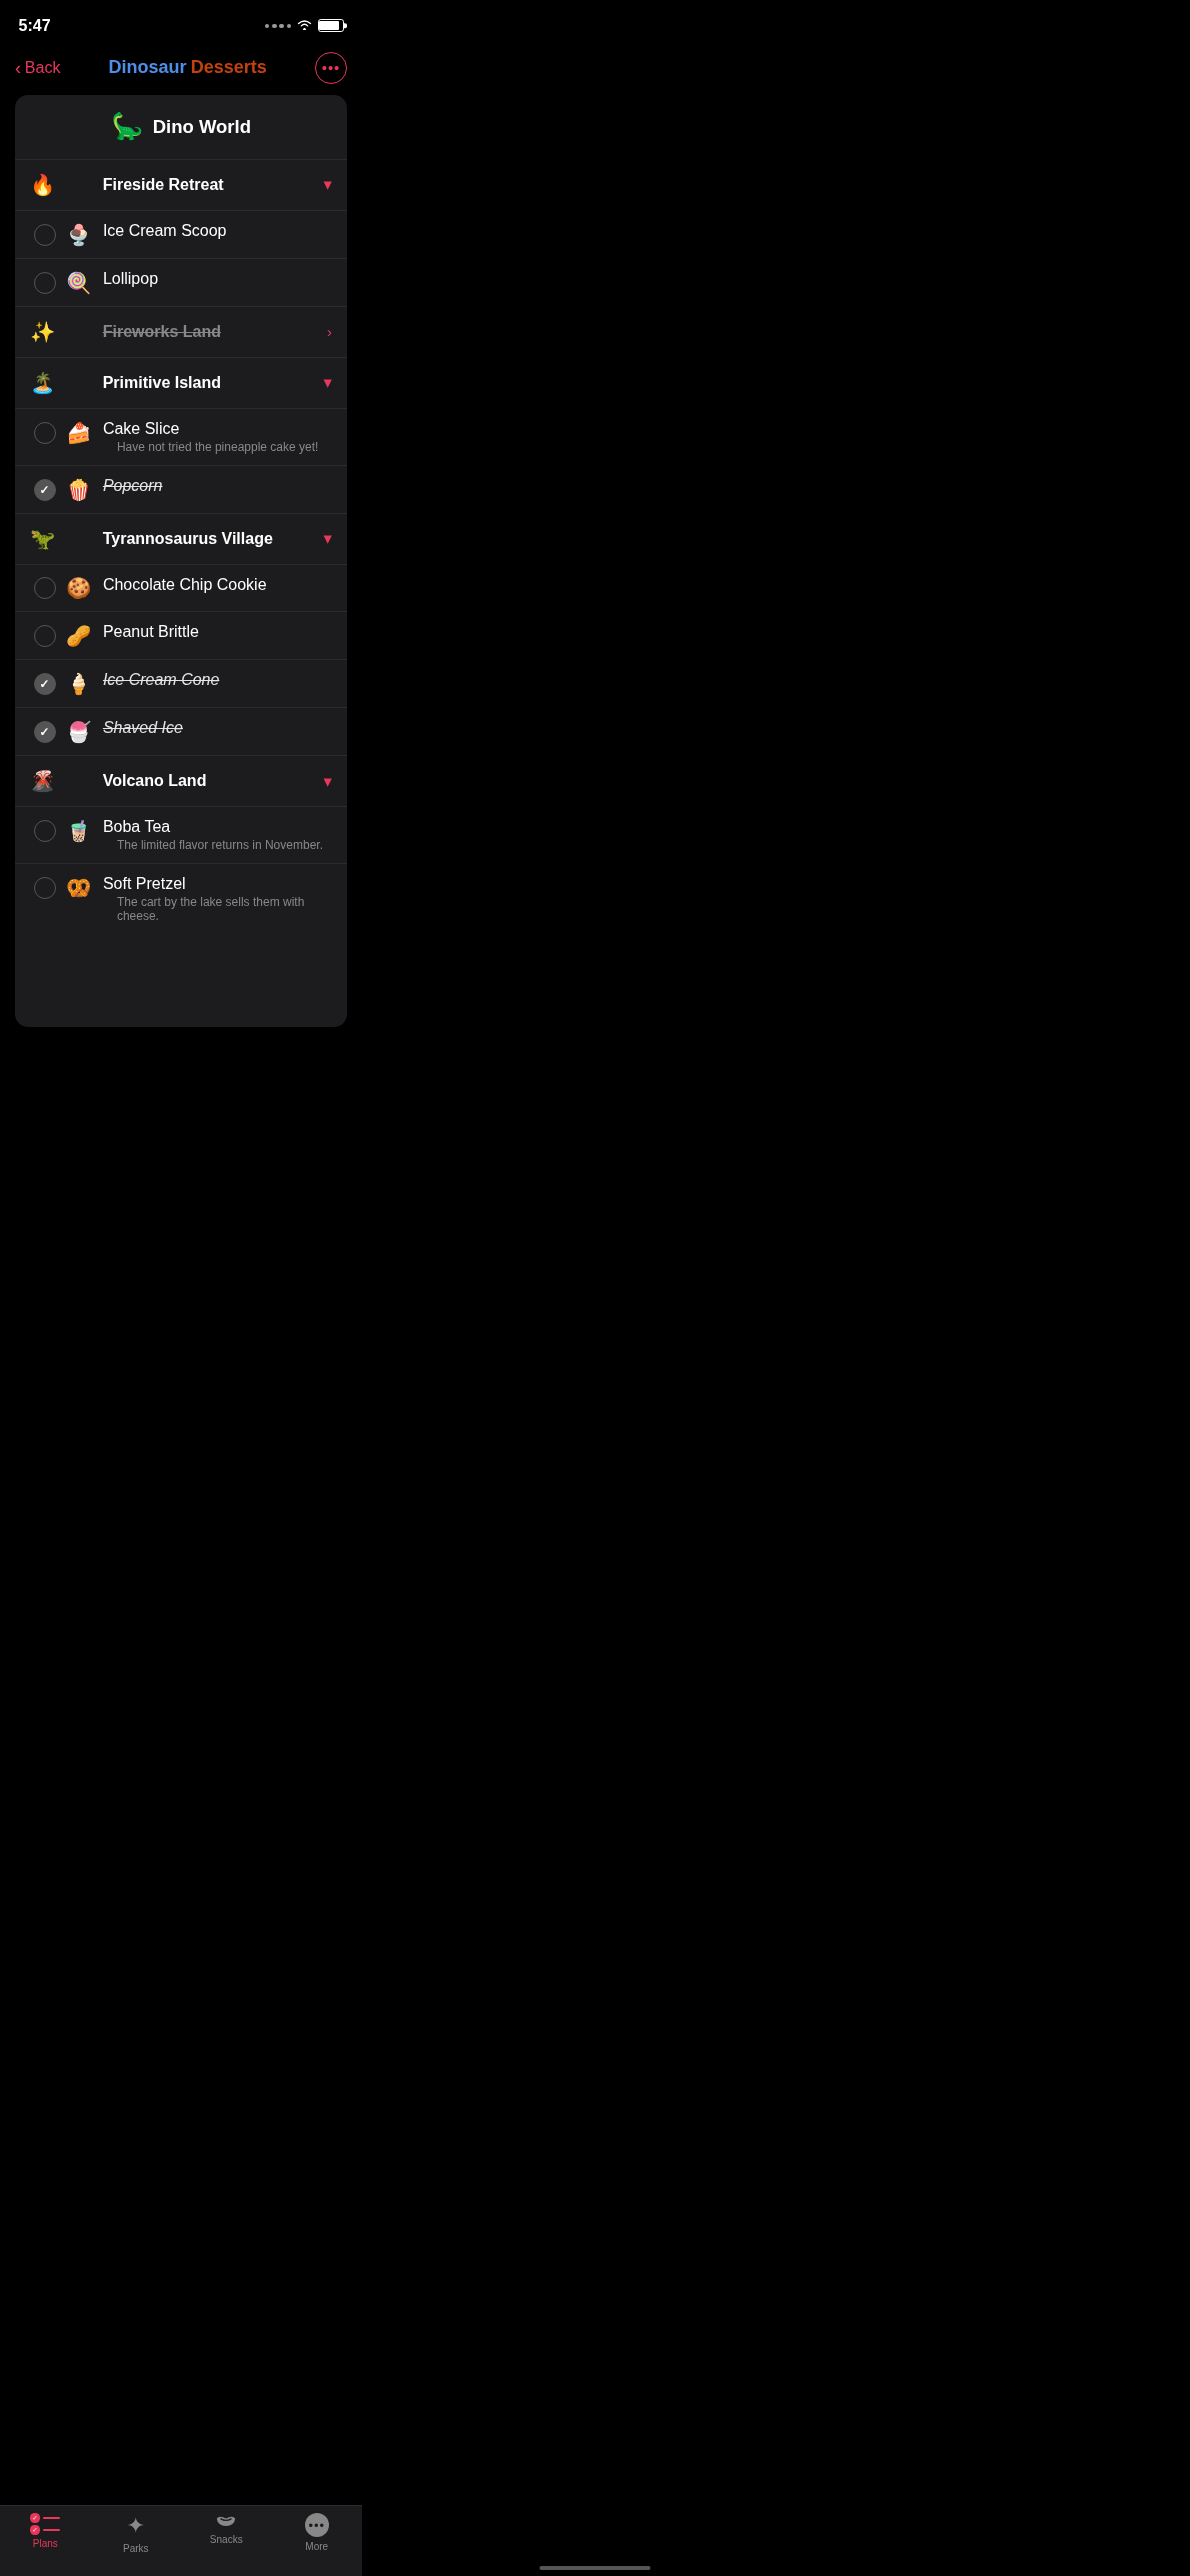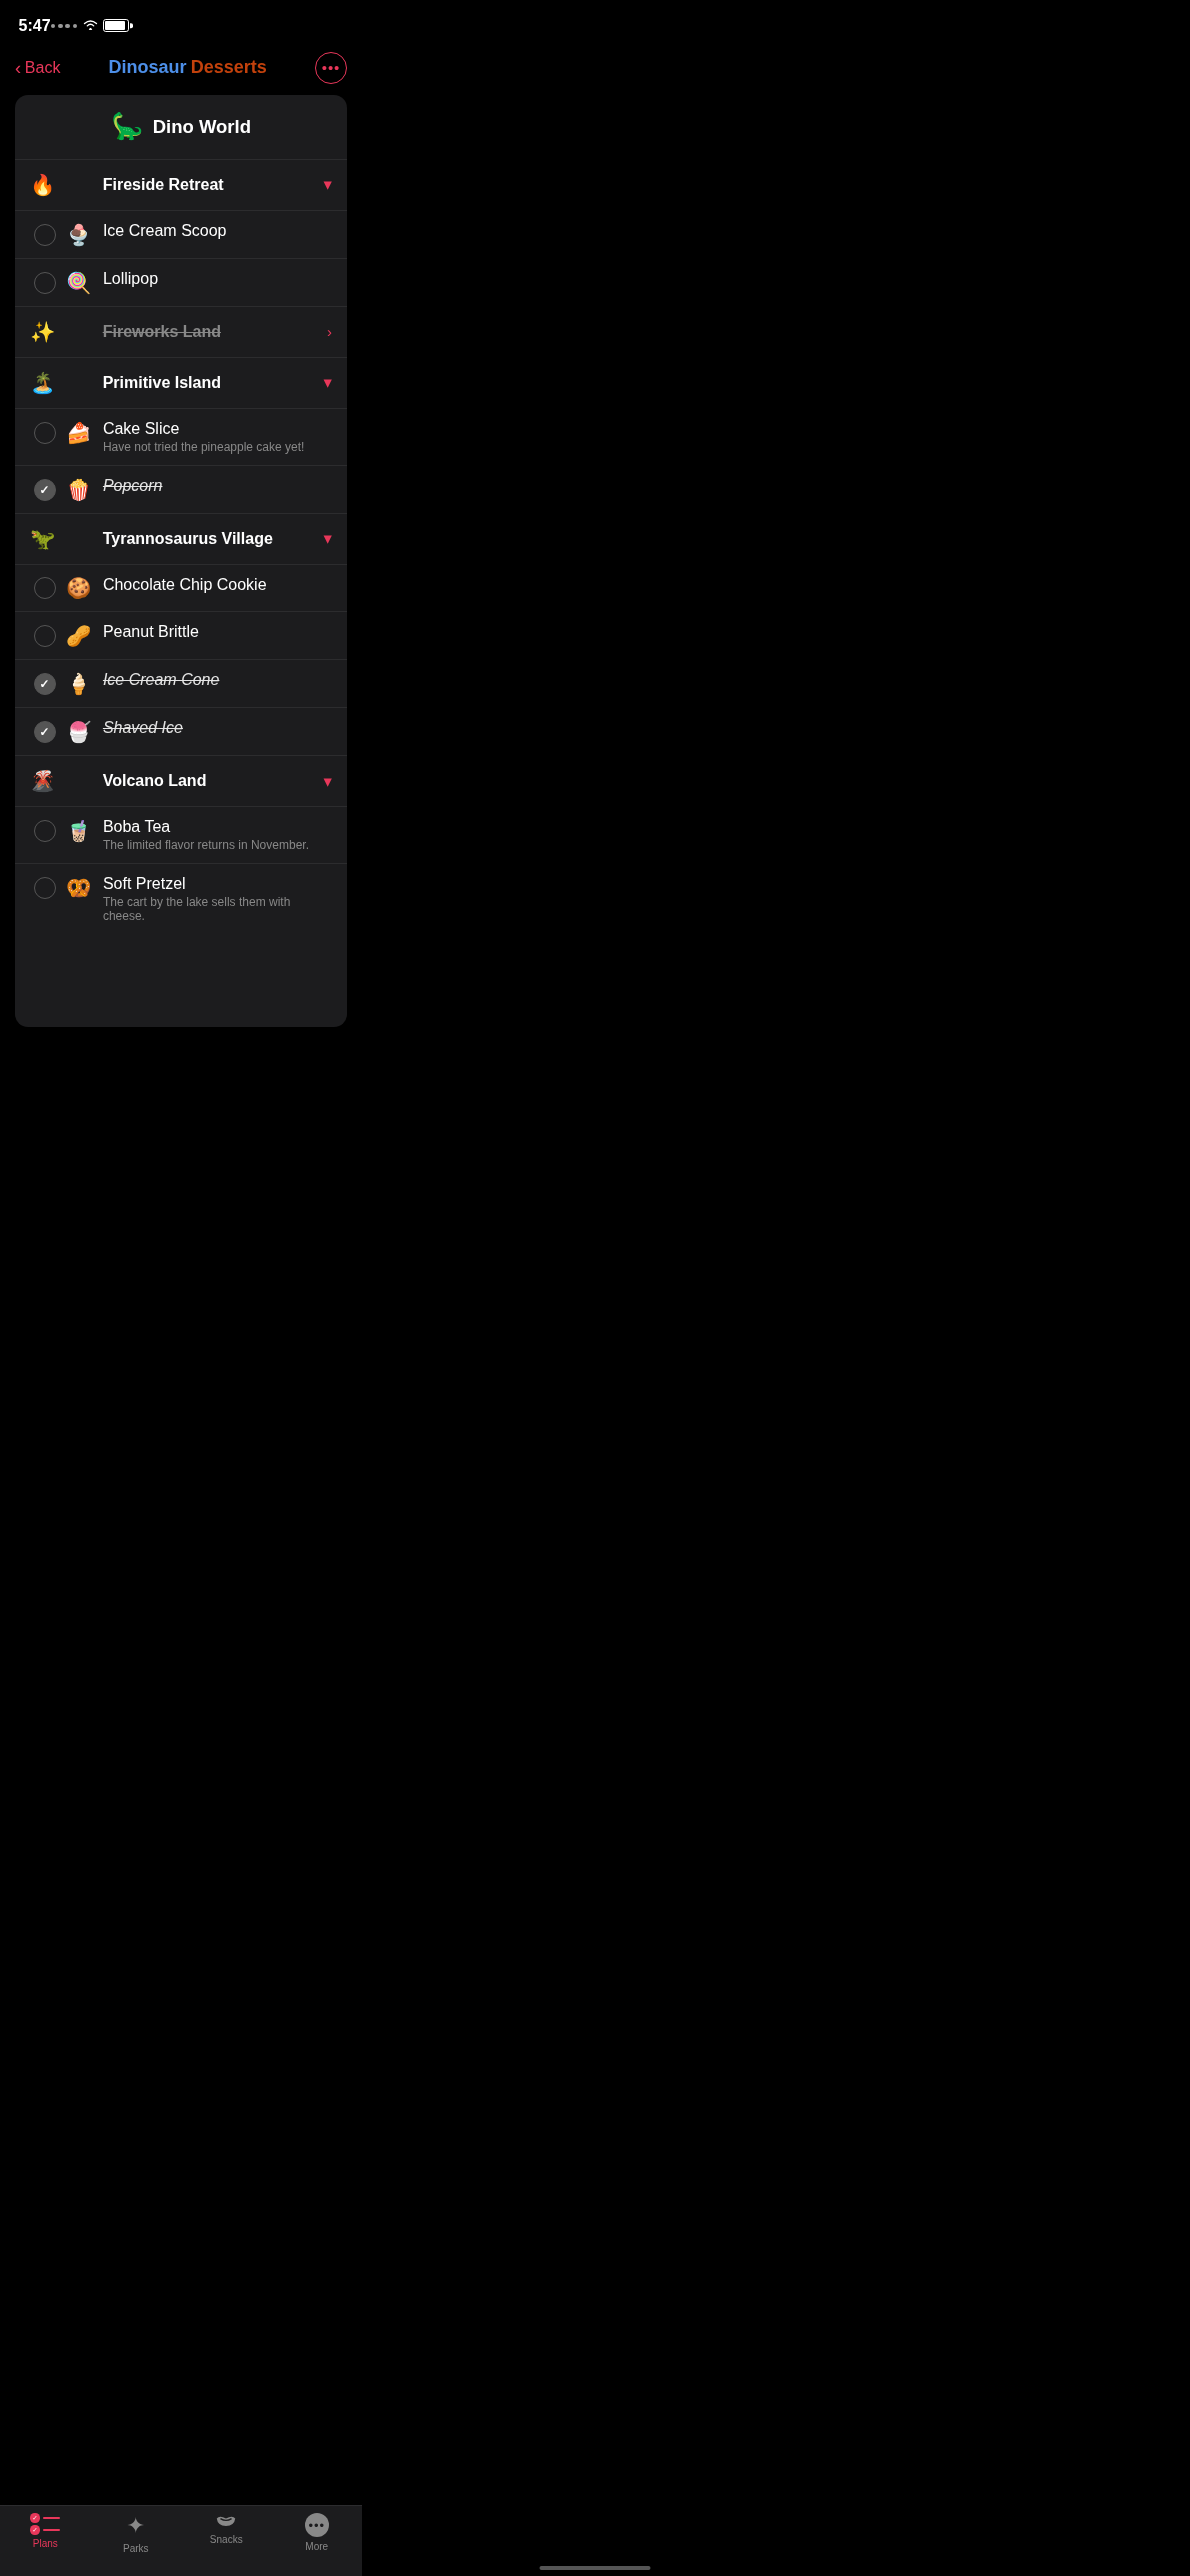--- a/index.html
+++ b/index.html
@@ -9,20 +9,21 @@
       color: #fff;
       font-family: -apple-system, BlinkMacSystemFont, 'Helvetica Neue', sans-serif;
       width: 362px;
       min-height: 783px;
       overflow-x: hidden;
     }
 
     
     .status-bar {
       display: flex;
+      justify-content: space-between;
       align-items: center;
       padding: 13px 18.5px 7.4px;
       height: 46px;
     }
     .status-time {
       font-size: 16px;
       font-weight: 600;
       color: #fff;
     }
     .status-icons {
@@ -129,21 +130,21 @@
     .item-checkbox.checked {
       background: #555; border-color: #555;
     }
     .item-checkbox.checked .check-mark {
       color: #fff; font-size: 12px; font-weight: 700;
     }
     .item-emoji { font-size: 20.4px; margin-top: 0.9px; flex-shrink: 0; }
     .item-content { display: flex; flex-direction: column; flex: 1; }
     .item-name { font-size: 16px; color: #fff; }
     .item-name.strikethrough { text-decoration: line-through; color: #e5e5e5; font-style: italic; }
-    .item-subtitle { font-size: 12px; color: #888; margin-top: 1.9px; }
+    .item-subtitle { font-size: 12px; color: #888; margin-top: 1.9px; margin-left: 14px; }
 
     
     .tab-bar {
       position: fixed; bottom: 0; left: 0; width: 362px;
       background: #1c1c1e;
       border-top: 0.9px solid #2c2c2e;
       display: flex;
       padding: 7.4px 0 22px;
     }
     .tab-item {

